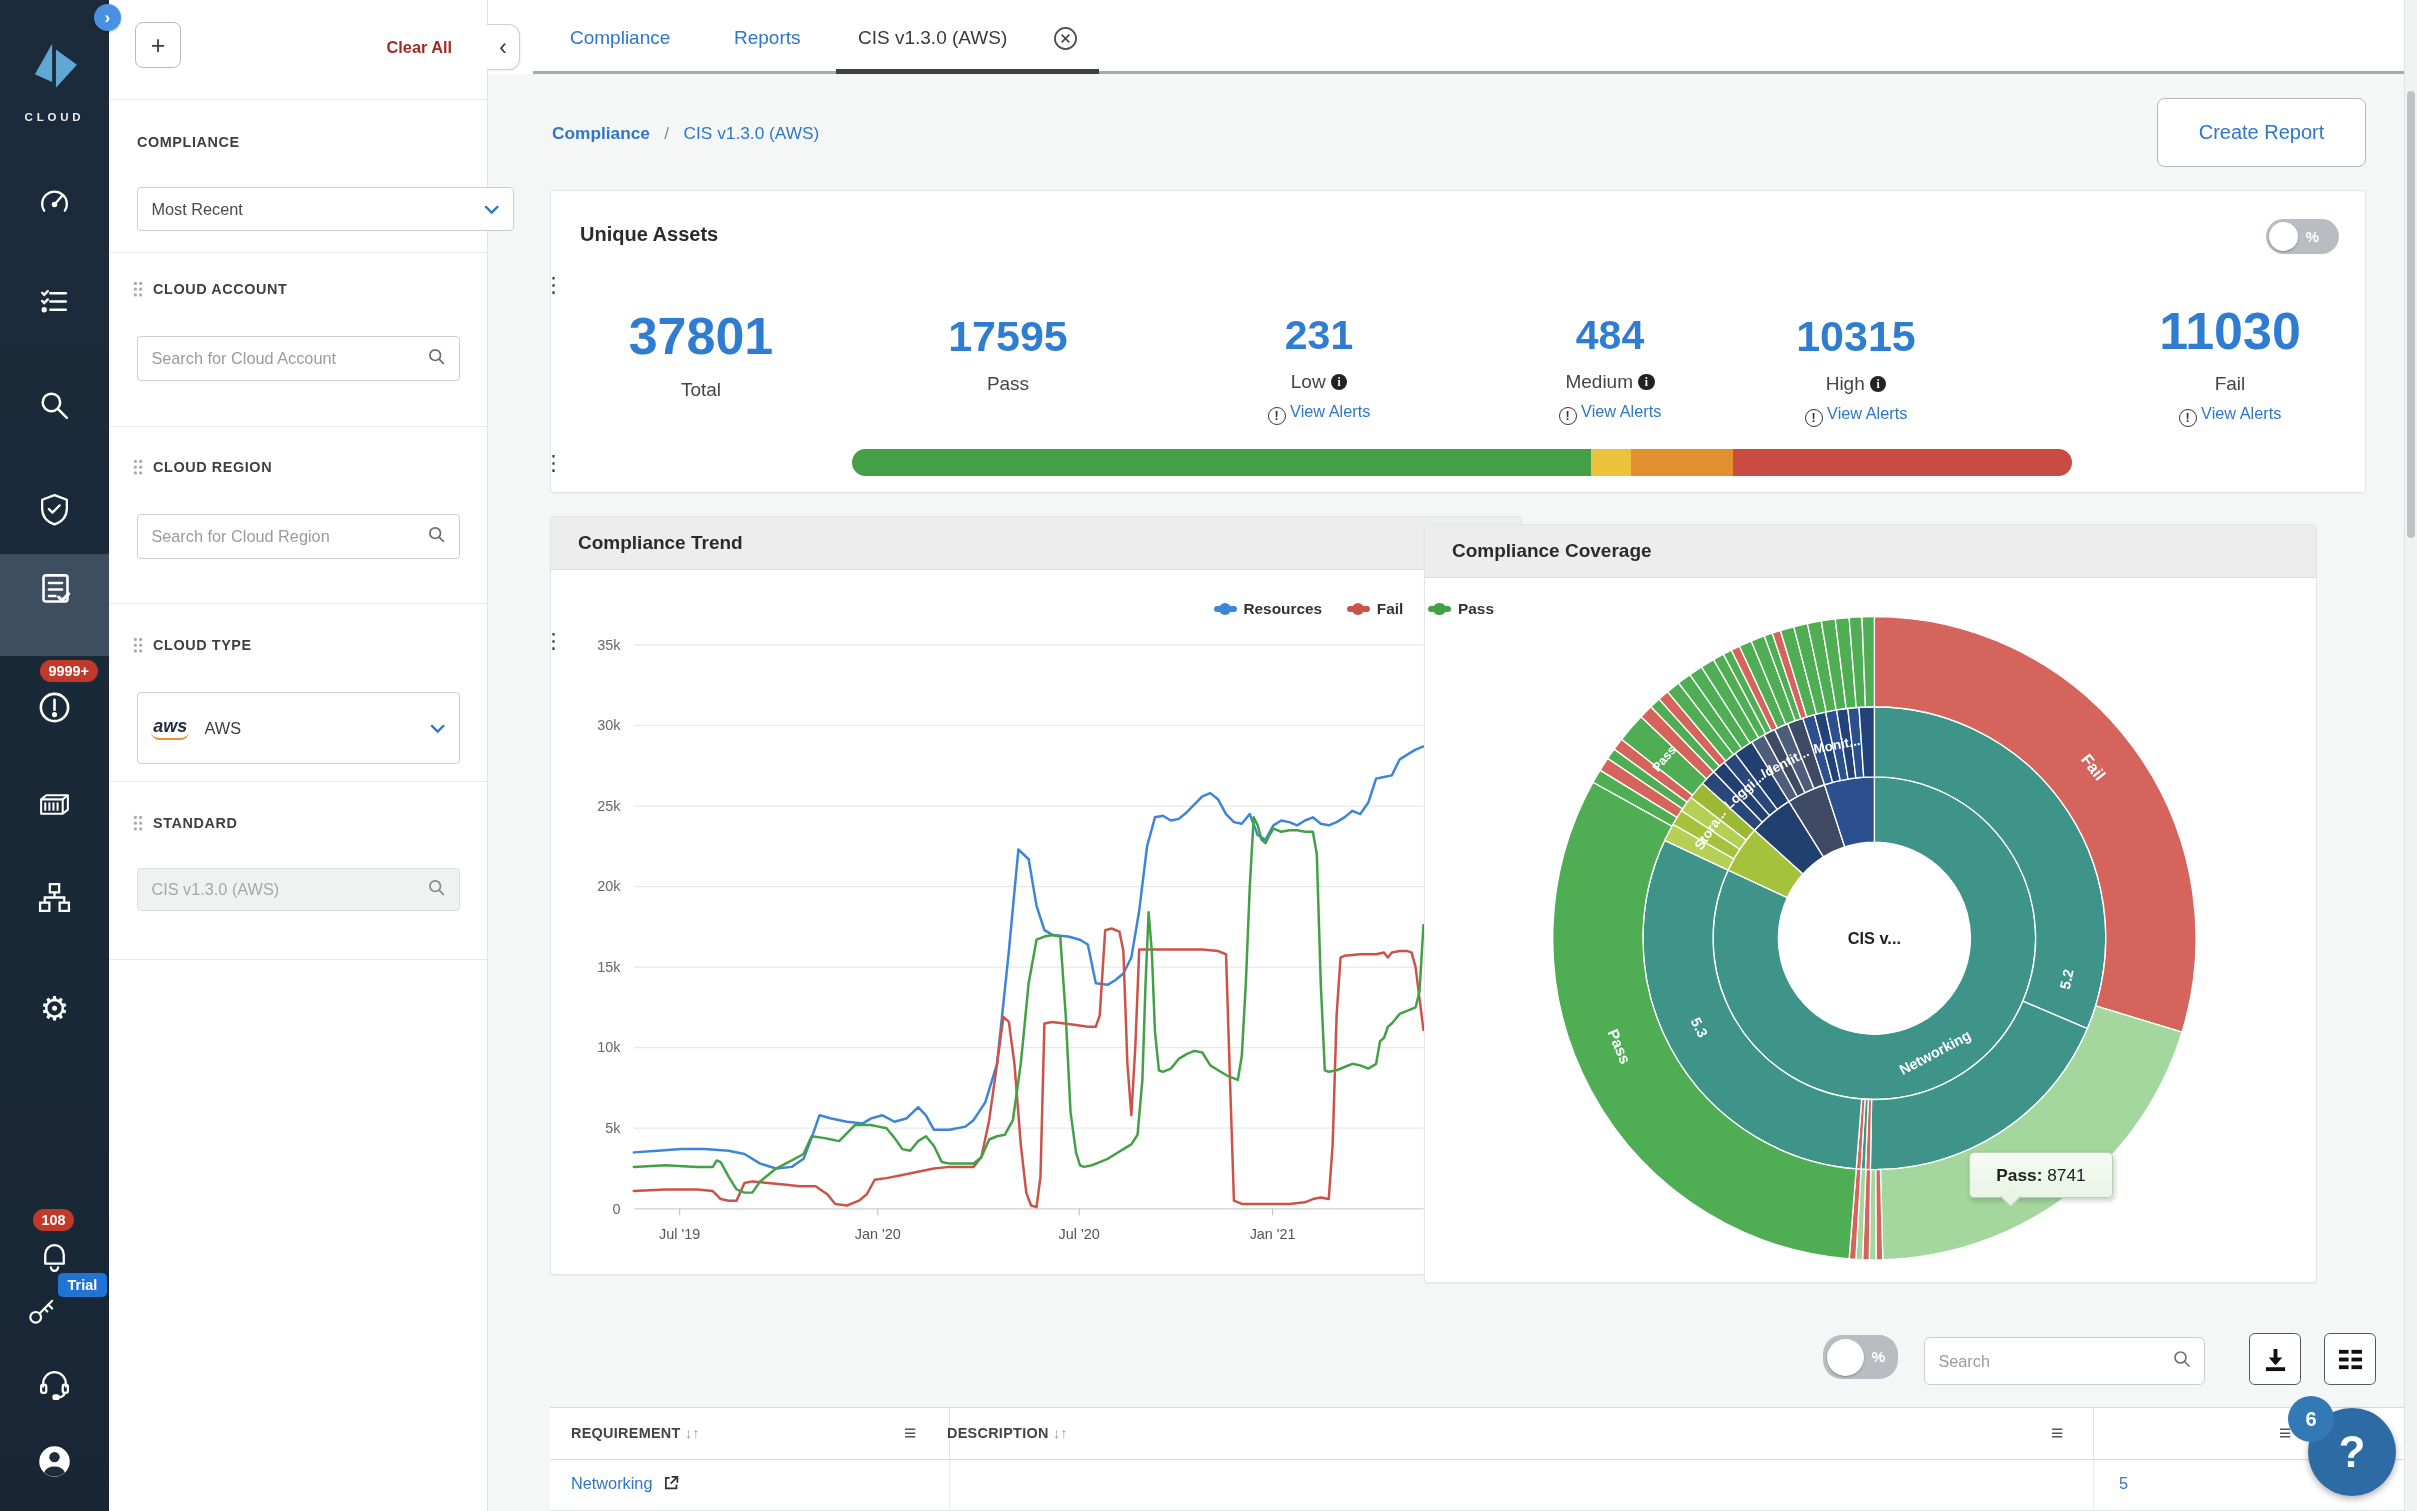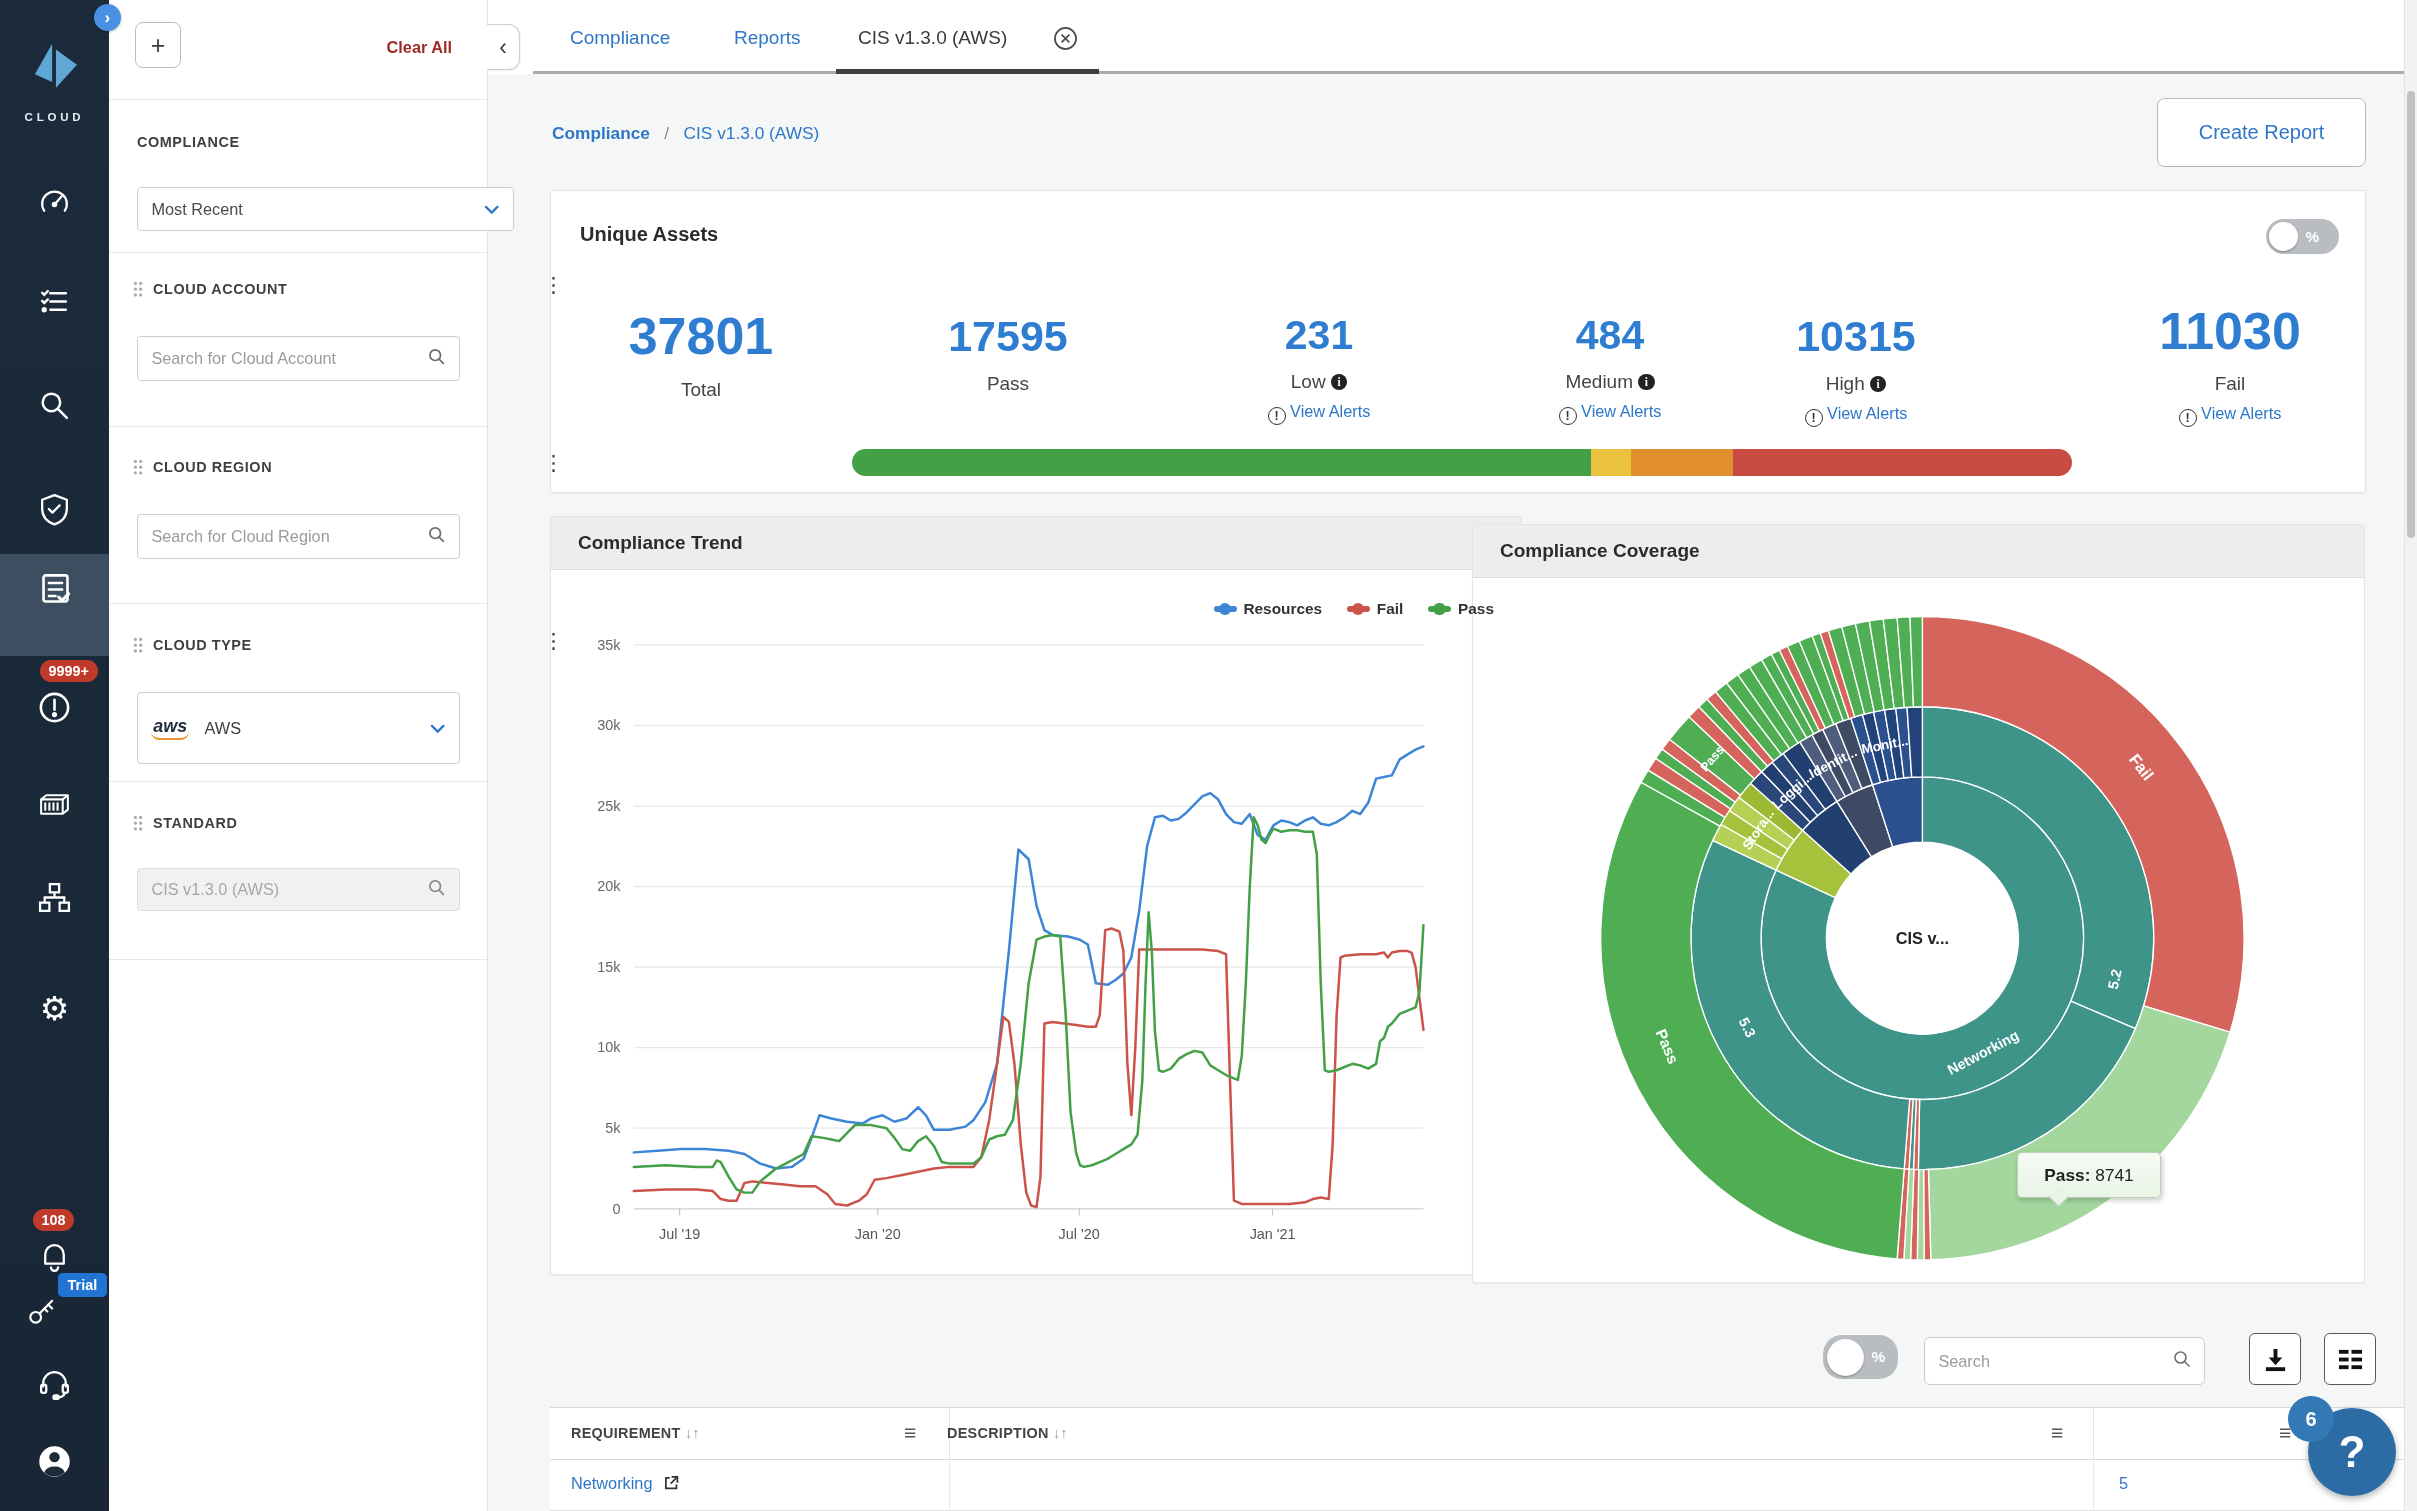--- a/index.html
+++ b/index.html
@@ -396,21 +396,21 @@
         <line x1="549.608" y1="665" x2="549.608" y2="672" stroke="#BBB"></line>
         <text x="549.608" y="697" font-size="15" fill="#555" text-anchor="middle">Jul '20</text>
         <line x1="750.998" y1="665" x2="750.998" y2="672" stroke="#BBB"></line>
         <text x="750.998" y="697" font-size="15" fill="#555" text-anchor="middle">Jan '21</text>
         <polyline points="86.0,606.3 110.7,604.6 135.3,602.9 160.0,602.9 184.6,604.6 201.1,608.0 217.5,618.0 234.0,623.1 250.4,621.4 262.7,613.0 271.0,591.2 279.2,567.7 291.5,571.1 307.9,574.4 324.4,576.1 332.6,571.1 344.9,567.7 357.3,574.4 369.6,571.1 381.9,559.3 390.1,567.7 398.4,582.8 414.8,582.8 431.2,579.5 439.5,572.8 451.8,554.3 464.1,514.1 476.4,396.7 486.3,291.0 497.0,301.1 505.2,349.7 513.4,374.9 521.7,379.9 538.1,381.6 550.4,384.9 558.6,389.9 566.9,430.2 579.2,431.9 587.4,426.8 595.6,420.1 603.9,403.4 612.1,354.7 620.3,287.6 628.5,257.5 636.7,255.8 645.0,260.8 653.2,259.1 661.4,252.4 669.6,244.0 677.8,235.7 686.1,232.3 694.3,239.0 702.5,254.1 710.7,262.5 718.9,264.2 727.2,254.1 735.4,275.9 743.6,280.9 751.8,265.8 760.0,260.8 768.3,262.5 776.5,265.8 784.7,260.8 792.9,257.5 801.1,264.2 809.4,265.8 817.6,262.5 825.8,257.5 834.0,250.7 842.2,254.1 850.5,242.4 858.7,217.2 866.9,215.5 875.1,213.8 883.3,197.1 891.6,192.0 899.8,187.0 908.0,183.7" fill="none" stroke="#3D85D6" stroke-width="2.6" stroke-linejoin="round" stroke-linecap="round"></polyline>
         <polyline points="86.0,646.6 118.9,644.9 151.8,644.9 168.2,646.6 176.4,654.9 184.6,656.6 192.9,656.6 201.1,638.2 209.3,636.5 225.7,638.2 242.2,639.8 258.6,641.5 275.1,641.5 287.4,649.9 295.6,660.0 307.9,661.6 320.3,656.6 328.5,649.9 336.7,634.8 349.0,633.1 365.5,629.8 381.9,626.4 398.4,623.1 414.8,621.4 431.2,621.4 439.5,621.4 447.7,611.3 455.9,572.8 464.1,514.1 470.7,465.4 476.4,470.5 482.2,514.1 488.8,597.9 494.5,648.2 499.5,661.6 505.2,663.3 509.3,631.5 513.4,472.1 521.7,470.5 534.0,472.1 546.3,473.8 558.6,475.5 566.9,475.5 571.0,463.7 576.7,374.9 583.3,373.2 591.5,376.5 595.6,396.7 599.8,514.1 603.9,567.7 608.0,497.3 612.1,395.0 628.5,395.0 645.0,395.0 661.4,395.0 677.8,395.0 694.3,396.7 702.5,400.0 706.6,530.8 710.7,656.6 718.9,660.0 735.4,660.0 751.8,660.0 768.3,660.0 784.7,658.3 792.9,654.9 801.1,653.3 809.4,654.9 813.5,597.9 817.6,463.7 821.7,403.4 825.8,401.7 842.2,400.0 858.7,400.0 866.9,398.3 871.0,403.4 875.1,398.3 883.3,396.7 891.6,396.7 895.7,398.3 899.8,413.4 908.0,478.8" fill="none" stroke="#CC5349" stroke-width="2.6" stroke-linejoin="round" stroke-linecap="round"></polyline>
         <polyline points="86.0,621.4 118.9,619.7 151.8,621.4 168.2,621.4 172.3,614.7 176.4,616.4 184.6,631.5 192.9,644.9 201.1,648.2 209.3,648.2 217.5,636.5 225.7,629.8 234.0,623.1 250.4,614.7 262.7,608.0 271.0,589.5 283.3,591.2 291.5,592.9 299.7,594.6 307.9,586.2 316.2,577.8 332.6,577.8 340.8,579.5 349.0,581.1 357.3,591.2 365.5,602.9 373.7,604.6 381.9,594.6 390.1,589.5 398.4,599.6 406.6,616.4 414.8,618.0 431.2,618.0 439.5,618.0 447.7,611.3 455.9,592.9 464.1,589.5 472.3,587.9 480.6,572.8 488.8,514.1 497.0,430.2 505.2,384.9 513.4,381.6 521.7,379.9 529.9,381.6 535.6,463.7 540.6,564.4 546.3,606.3 550.4,619.7 554.5,621.4 562.8,619.7 571.0,616.4 579.2,613.0 587.4,608.0 595.6,602.9 603.9,597.9 610.4,587.9 615.4,530.8 618.7,430.2 621.9,356.4 625.2,396.7 628.5,480.5 632.6,520.8 636.7,522.4 645.0,519.1 653.2,509.0 661.4,504.0 669.6,500.6 677.8,502.3 686.1,515.7 694.3,520.8 702.5,525.8 710.7,529.2 714.8,530.8 718.9,505.7 723.1,430.2 727.2,329.6 731.3,257.5 735.4,265.8 739.5,280.9 743.6,284.3 747.7,275.9 751.8,269.2 760.0,272.5 768.3,270.9 776.5,270.9 784.7,272.5 792.9,272.5 797.0,296.0 801.1,430.2 805.3,520.8 809.4,522.4 817.6,520.8 825.8,517.4 834.0,514.1 842.2,515.7 850.5,519.1 858.7,514.1 862.8,490.6 866.9,487.2 871.0,475.5 875.1,472.1 883.3,462.1 891.6,458.7 899.8,455.4 903.9,438.6 908.0,369.8" fill="none" stroke="#43A047" stroke-width="2.6" stroke-linejoin="round" stroke-linecap="round"></polyline>
       </svg>
   </div>
 
-  <div class="abs card" style="left:1472px;top:524px;width:893px;height:759px;">
+  <div class="abs card" style="left:1424px;top:524px;width:893px;height:759px;">
     <div class="card-head">Compliance Coverage</div>
     <svg id="sun-svg" class="abs" style="left:0;top:53px;" width="893" height="706" viewBox="0 0 930 735">
         <path d="M468.0,207.0A168,168 0 1 1 315.7,304.0L377.4,332.7A100,100 0 1 0 468.0,275.0Z" fill="#3F948A" stroke="#fff" stroke-width="1.4"></path>
         <path d="M315.7,304.0A168,168 0 0 1 343.2,262.6L393.7,308.1A100,100 0 0 0 377.4,332.7Z" fill="#A6C23C" stroke="#fff" stroke-width="1.4"></path>
         <path d="M343.2,262.6A168,168 0 0 1 379.0,232.5L415.0,290.2A100,100 0 0 0 393.7,308.1Z" fill="#22406F" stroke="#fff" stroke-width="1.4"></path>
         <path d="M379.0,232.5A168,168 0 0 1 416.1,215.2L437.1,279.9A100,100 0 0 0 415.0,290.2Z" fill="#3E4A63" stroke="#fff" stroke-width="1.4"></path>
         <path d="M416.1,215.2A168,168 0 0 1 468.0,207.0L468.0,275.0A100,100 0 0 0 437.1,279.9Z" fill="#2B508D" stroke="#fff" stroke-width="1.4"></path>
         <path d="M468.0,134.0A241,241 0 0 1 689.8,469.2L622.6,440.6A168,168 0 0 0 468.0,207.0Z" fill="#3F948A" stroke="#fff" stroke-width="1.4"></path>
         <path d="M689.8,469.2A241,241 0 0 1 463.8,616.0L465.1,543.0A168,168 0 0 0 622.6,440.6Z" fill="#3F948A" stroke="#fff" stroke-width="1.4"></path>
         <path d="M463.8,616.0A241,241 0 0 1 458.7,615.8L461.6,542.9A168,168 0 0 0 465.1,543.0Z" fill="#D4645C" stroke="#fff" stroke-width="1.4"></path>

